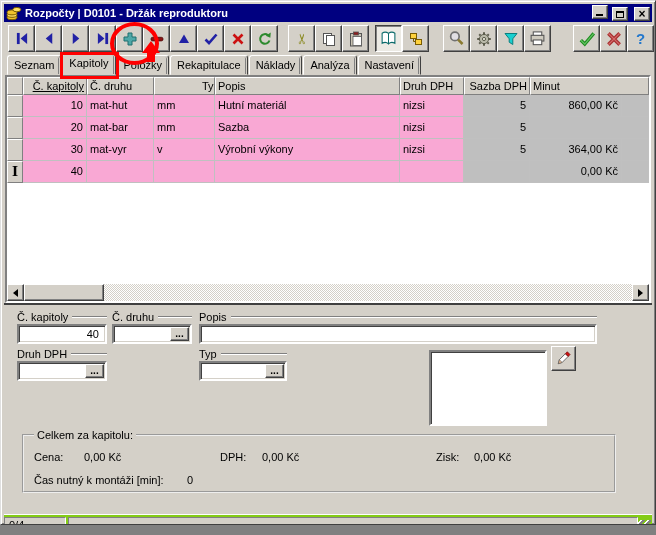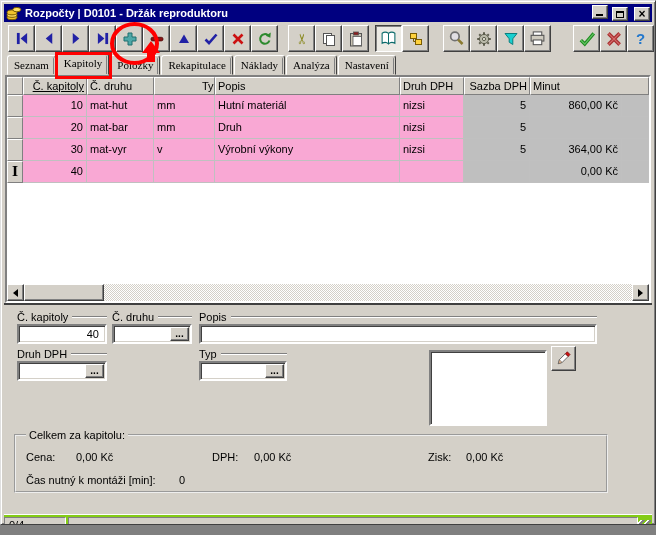--- a/index.html
+++ b/index.html
@@ -52,21 +52,21 @@
     border-left:9px solid transparent; border-right:9px solid transparent;
     border-bottom:12px solid #ff0000; z-index:40; pointer-events:none; }
   .anno-arrow::after { content:""; position:absolute; top:26px; left:3px;
     width:8px; height:10px; background:#ff0000; z-index:40; pointer-events:none; }
 
   
   .tabbar { height:22px; display:flex; align-items:flex-end; padding-left:3px; }
   .tab { position:relative; height:20px; padding:3px 6px 0 6px; background:#d4d0c8;
     border:1px solid; border-color:#fff #404040 #d4d0c8 #fff;
     box-shadow:inset -1px 1px 0 #d4d0c8, inset -2px 0 0 #808080;
-    border-radius:3px 3px 0 0; margin-right:1px; white-space:nowrap; cursor:default;font-family:Liberation Serif, serif; }
+    border-radius:3px 3px 0 0; margin-right:1px; white-space:nowrap; cursor:default; }
   .tab.active { height:22px; z-index:2; }
   .tab.annotated::after { content:""; position:absolute; inset:-2px -4px -5px -3px;
     border:3px solid #ff0000; z-index:45; pointer-events:none; }
 
   
   .page { background:#d4d0c8; }
   .grid-panel { height:228px; margin:0 1px; border:2px solid;
     border-color:#808080 #fff #fff #808080; background:#fff;
     display:flex; flex-direction:column; }
   .grid { flex:1; overflow:hidden; display:flex; flex-direction:column; background:#fff; }
@@ -119,21 +119,21 @@
     box-shadow:inset -1px -1px 0 #808080; font-weight:bold; font-size:10px;
     line-height:8px; padding:0; cursor:default; }
   .listbox { position:absolute; left:425px; top:45px; width:118px; height:76px;
     background:#fff; border:2px solid; border-color:#808080 #fff #fff #808080;
     box-shadow:inset 1px 1px 0 #404040; }
   .pen-btn { position:absolute; left:547px; top:41px; width:25px; height:25px;
     background:#d4d0c8; border:1px solid; border-color:#fff #404040 #404040 #fff;
     box-shadow:inset -1px -1px 0 #808080; display:flex; align-items:center;
     justify-content:center; padding:0; cursor:default; }
 
-  .groupbox { position:absolute; left:10px; top:124px; width:594px; height:64px;
+  .groupbox { position:absolute; left:18px; top:124px; width:594px; height:64px;
     border:2px groove #eee; padding:2px 6px; }
   .groupbox legend { font-size:11px; padding:0 3px; margin-left:4px; }
   .t-item { position:absolute; font-size:11px; white-space:nowrap; }
 
   
   .statusbar { position:relative; height:20px; margin-top:1px; border-top:1px solid #fff;
     display:flex; gap:2px; padding:2px 14px 1px 0; background:#84cc16; }
   .sb-panel { border:1px solid; border-color:#808080 #fff #fff #808080;
     padding:1px 4px; font-size:11px; background:#d4d0c8; }
   .sb-panel.p1 { width:62px; flex:0 0 62px; }
@@ -400,21 +400,21 @@
               <div class="g-cell" style="width: 64px;">nizsi</div>
               <div class="g-cell gray num" style="width: 66px;">5</div>
               <div class="g-cell gray num" style="width: 92px;">860,00 Kč</div>
               <div class="g-cell gray" style="width: 31px; flex: 1 1 31px;"></div>
             </div>
             <div class="g-row">
               <div class="g-cell selcol" style="width: 16px;"></div>
               <div class="g-cell num" style="width: 64px;">20</div>
               <div class="g-cell" style="width: 67px;">mat-bar</div>
               <div class="g-cell" style="width: 61px;">mm</div>
-              <div class="g-cell" style="width: 185px;">Druh</div>
+              <div class="g-cell" style="width: 185px;">Sazba</div>
               <div class="g-cell" style="width: 64px;">nizsi</div>
               <div class="g-cell gray num" style="width: 66px;">5</div>
               <div class="g-cell gray" style="width: 31px; flex: 1 1 31px;"></div>
             </div>
             <div class="g-row">
               <div class="g-cell selcol" style="width: 16px;"></div>
               <div class="g-cell num" style="width: 64px;">30</div>
               <div class="g-cell" style="width: 67px;">mat-vyr</div>
               <div class="g-cell" style="width: 61px;">v</div>
               <div class="g-cell" style="width: 185px;">Výrobní výkony</div>

